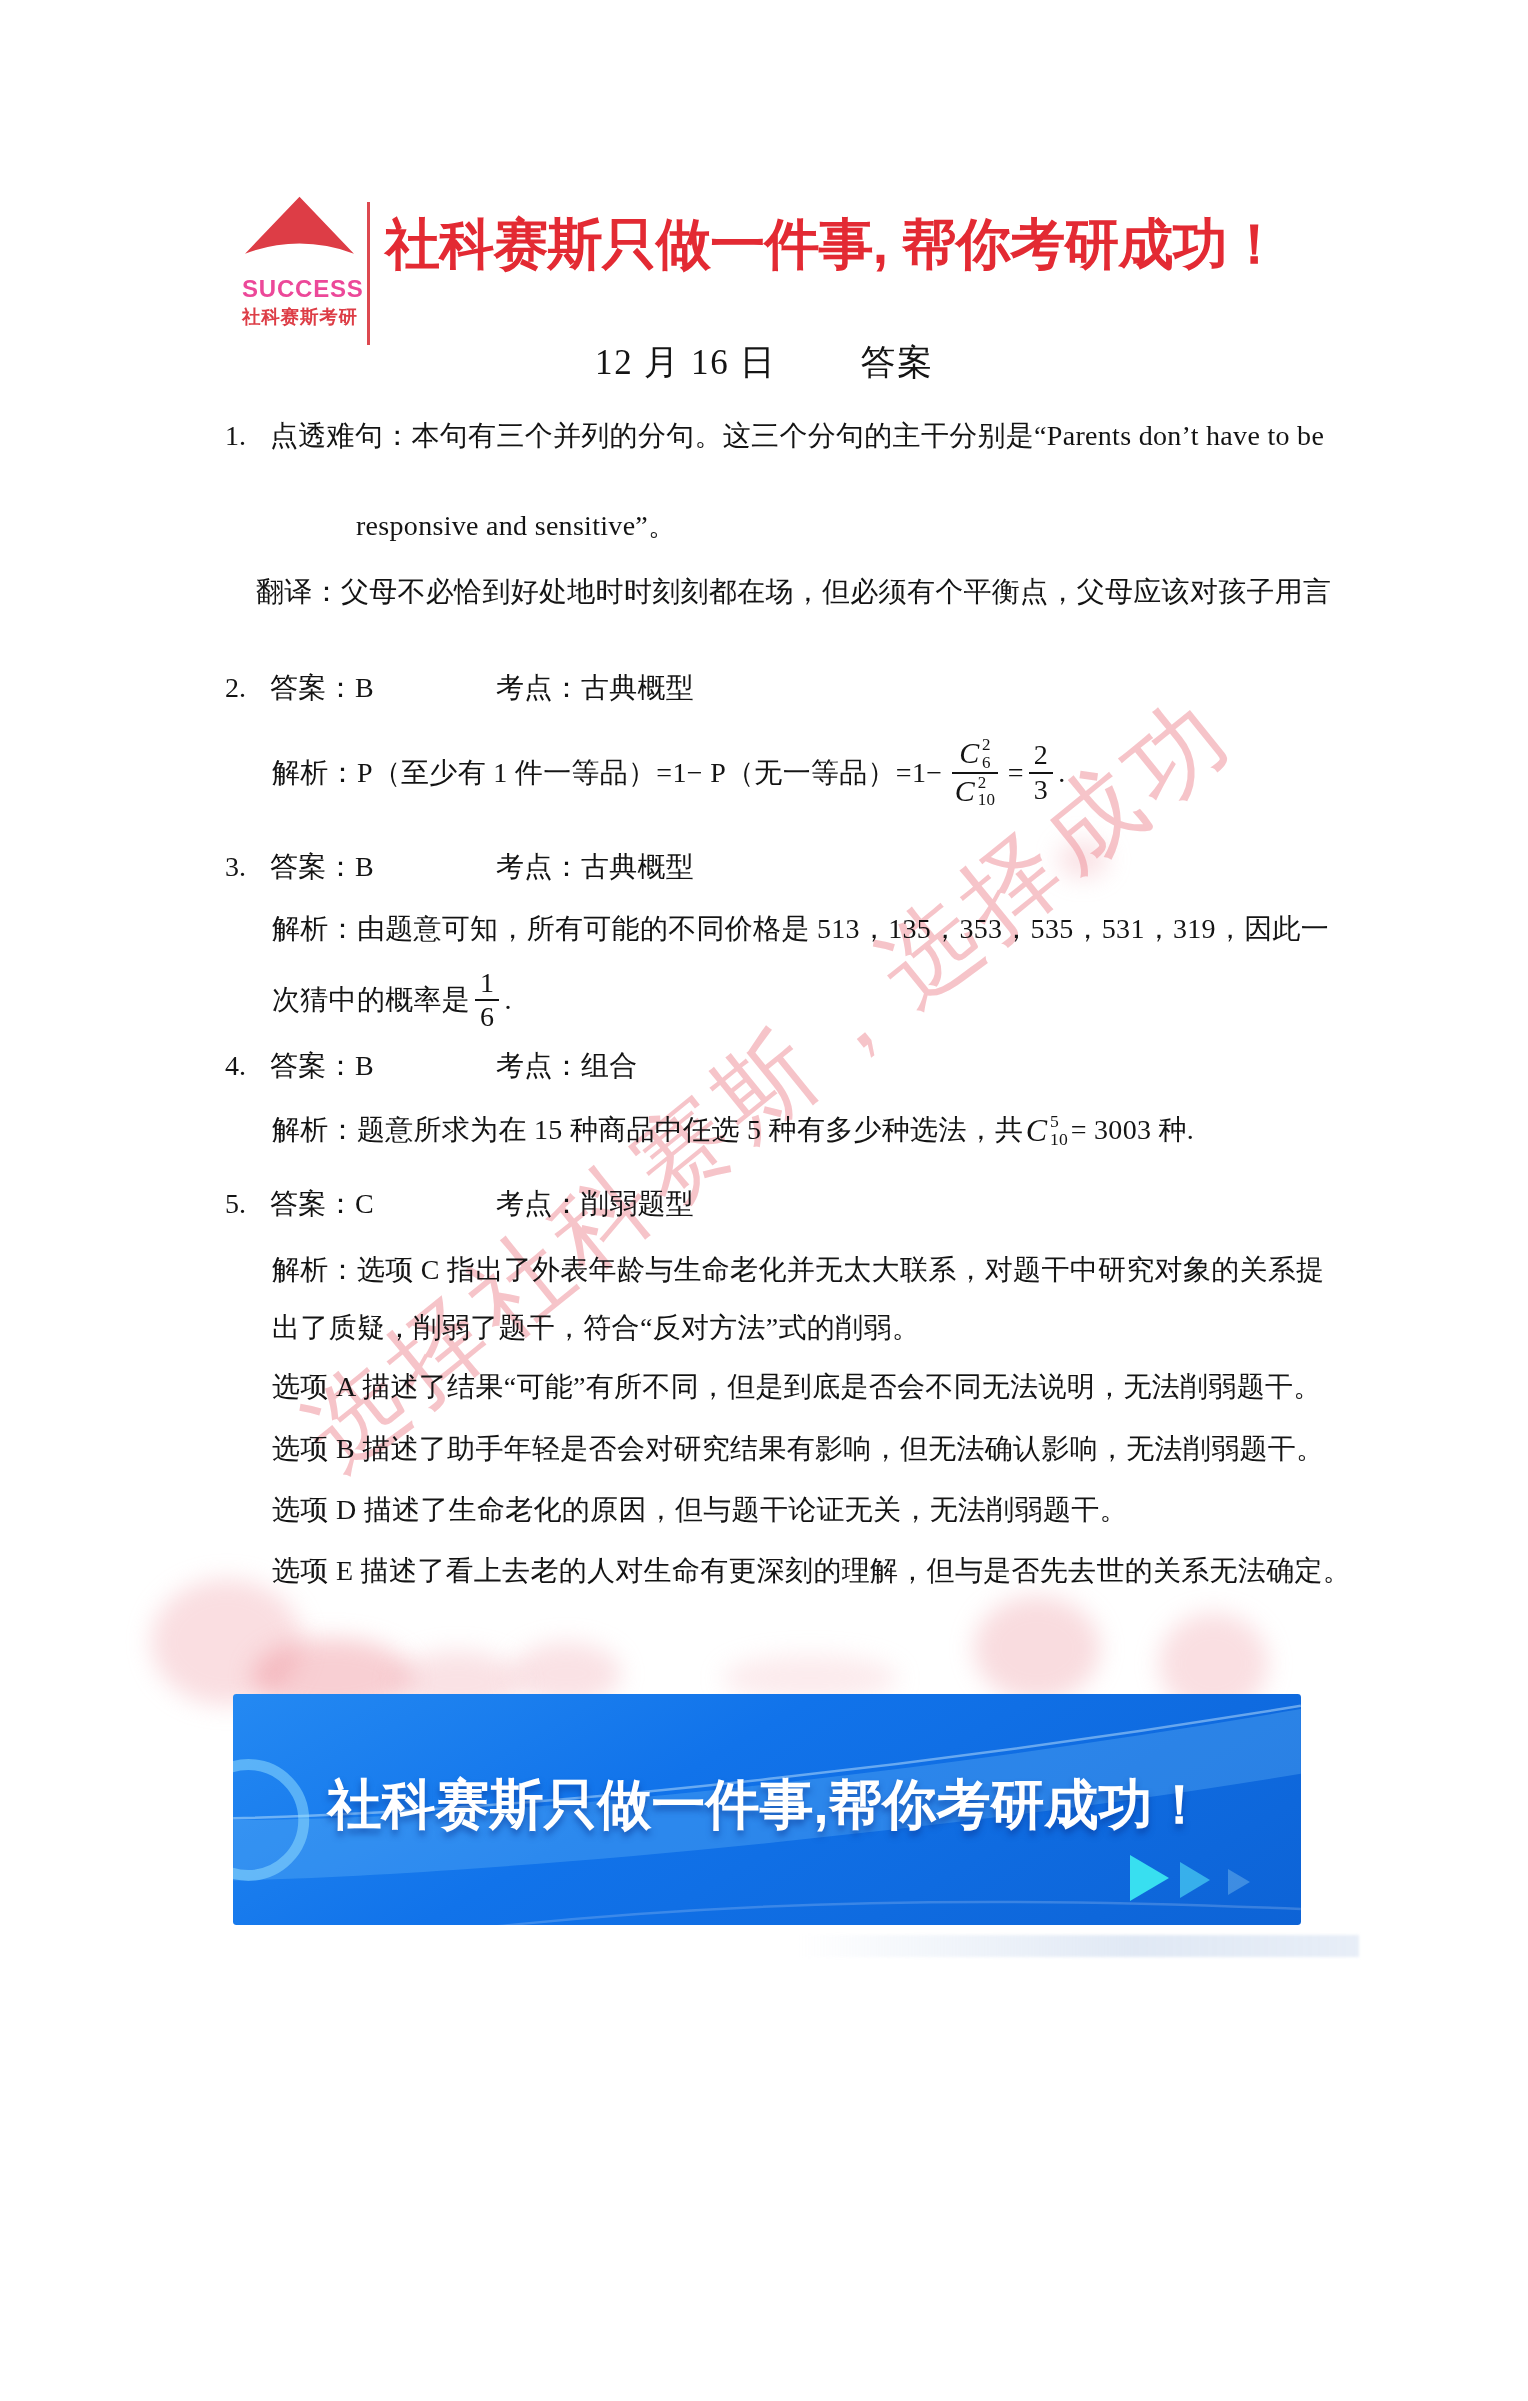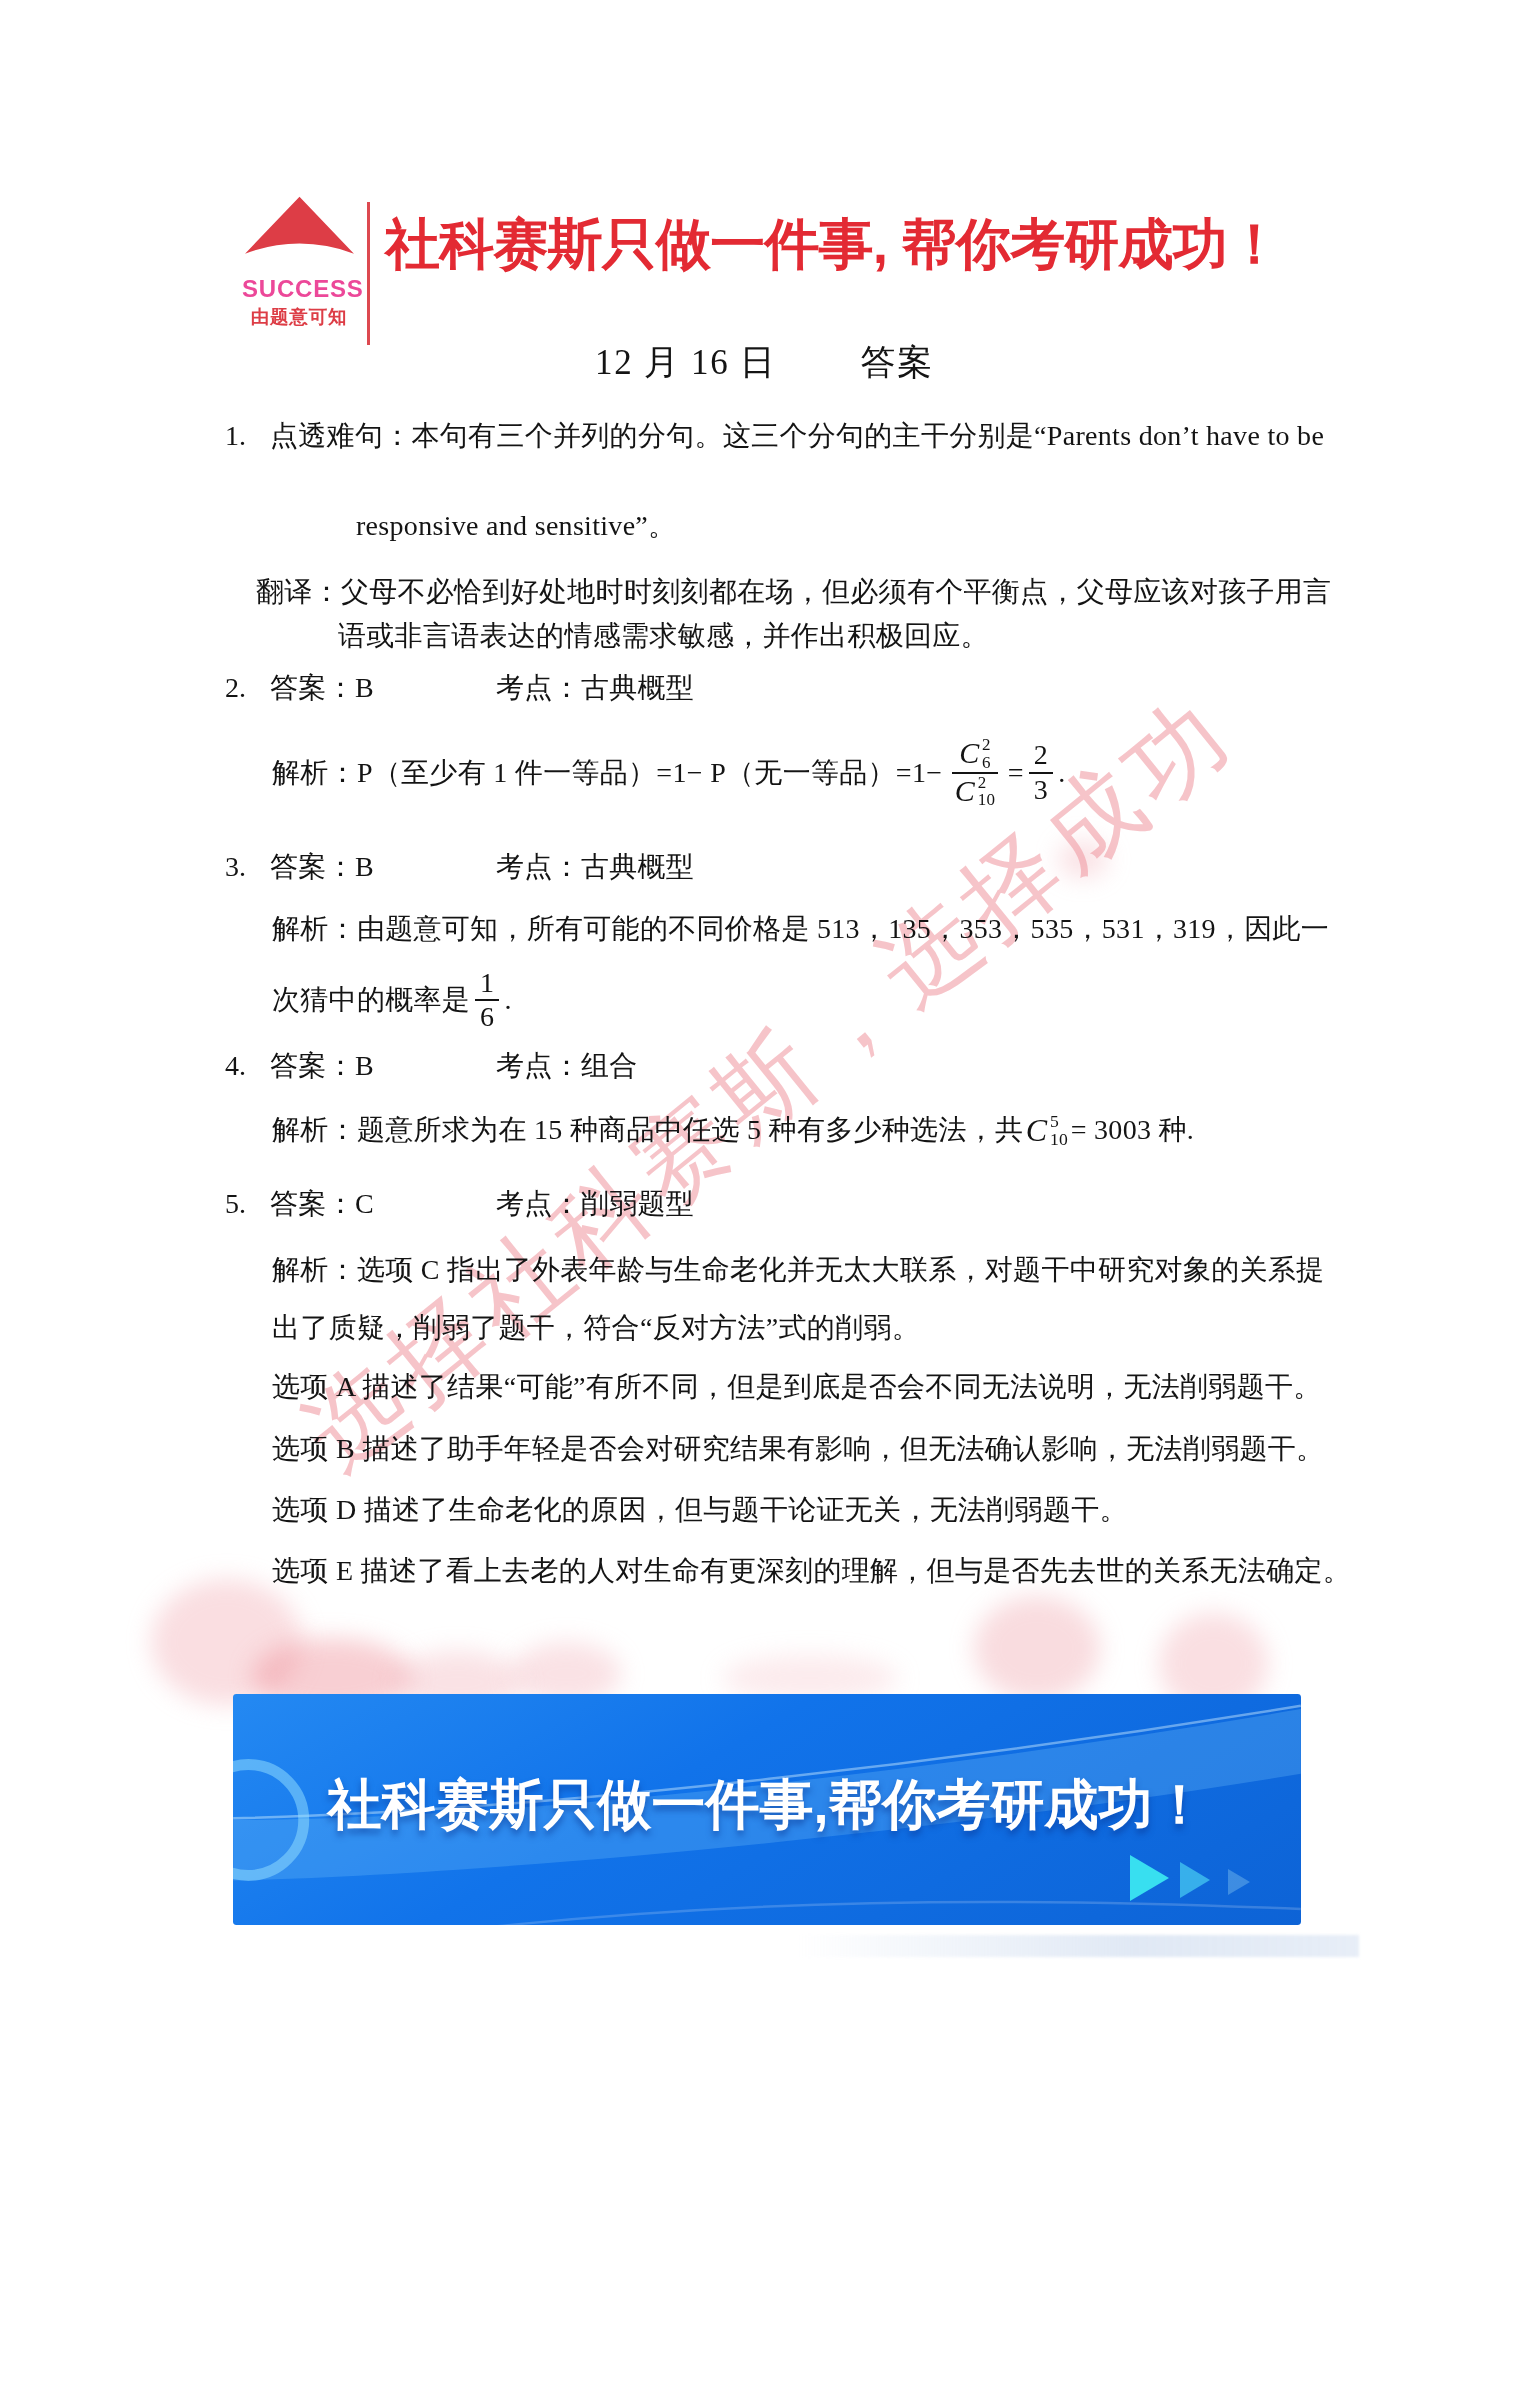--- a/index.html
+++ b/index.html
@@ -81,35 +81,34 @@
   <div class="blob" style="left:1159px;top:1613px;width:109px;height:101px;background:rgba(238,150,158,0.3);"></div>
   <div class="blob" style="left:1058px;top:840px;width:50px;height:38px;background:rgba(240,160,168,0.3);"></div>
 
   <div class="watermark">选择社科赛斯，选择成功</div>
 
   <div class="logo">
     <svg width="111" height="62" viewBox="0 0 132 74">
       <path d="M66 2 L131 70 Q66 46 1 70 Z" fill="#dd3d46"></path>
     </svg>
     <div class="logo-brand">SUCCESS</div>
-    <div class="logo-sub">由题意可知</div>
+    <div class="logo-sub">社科赛斯考研</div>
   </div>
   <div class="divider"></div>
   <div class="slogan">社科赛斯只做一件事, 帮你考研成功！</div>
 
   <div class="title">
     <span>12 月 16 日</span><span class="gap"></span><span>答案</span>
   </div>
 
   <div class="num" style="left:225px;top:417px;">1.</div>
   <div class="bl" style="left:270px;top:417px;">点透难句：本句有三个并列的分句。这三个分句的主干分别是“Parents don’t have to be</div>
   <div class="bl" style="left:356px;top:507px;">responsive and sensitive”。</div>
 
   <div class="bl" style="left:256px;top:573px;">翻译：父母不必恰到好处地时时刻刻都在场，但必须有个平衡点，父母应该对孩子用言</div>
-  <div class="bl" style="left:338px;top:617px;">语或非言语表达的情感需求敏感，并作出积极回应。</div>
 
   <div class="num" style="left:225px;top:669px;">2.</div>
   <div class="bl" style="left:270px;top:669px;">
     <span>答案：</span><span>B</span>
   </div>
   <div class="bl" style="left:496px;top:669px;">
     <span>考点：</span><span>古典概型</span>
   </div>
   <div class="frow" style="left:272px;top:718px;height:109px;">
     <span>解析：P（至少有 1 件一等品）=1− P（无一等品）=1−</span>

